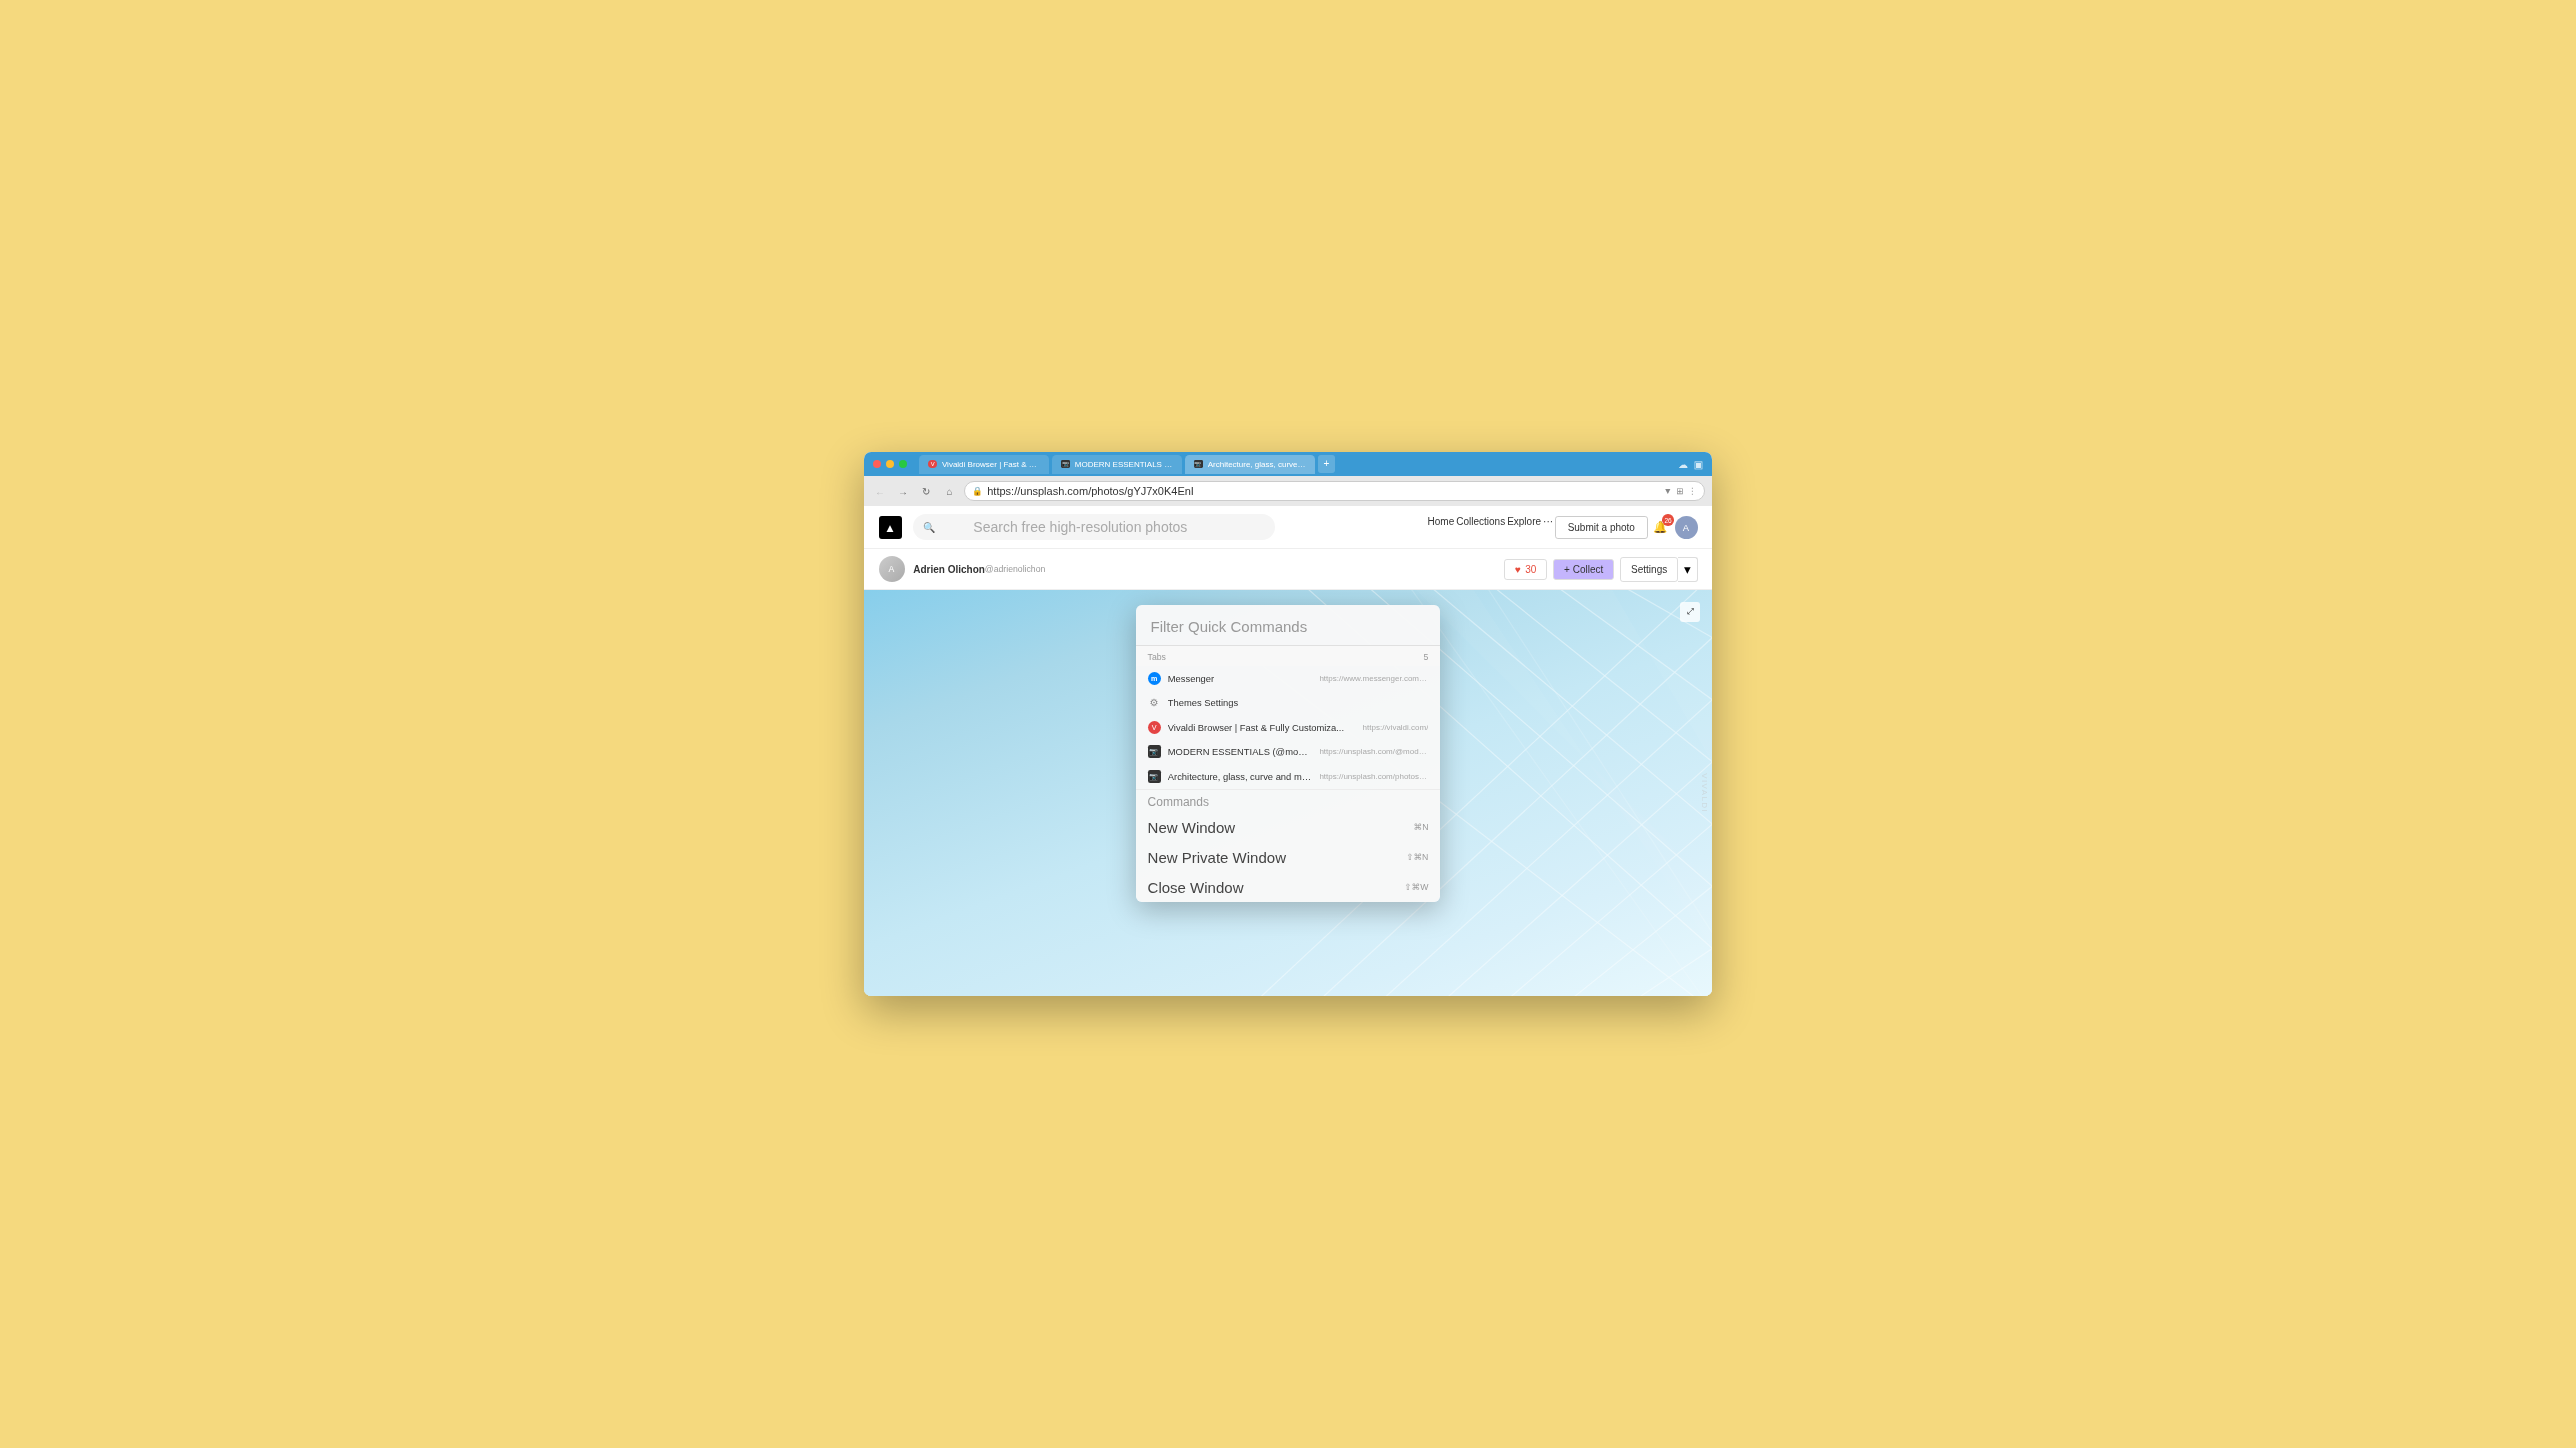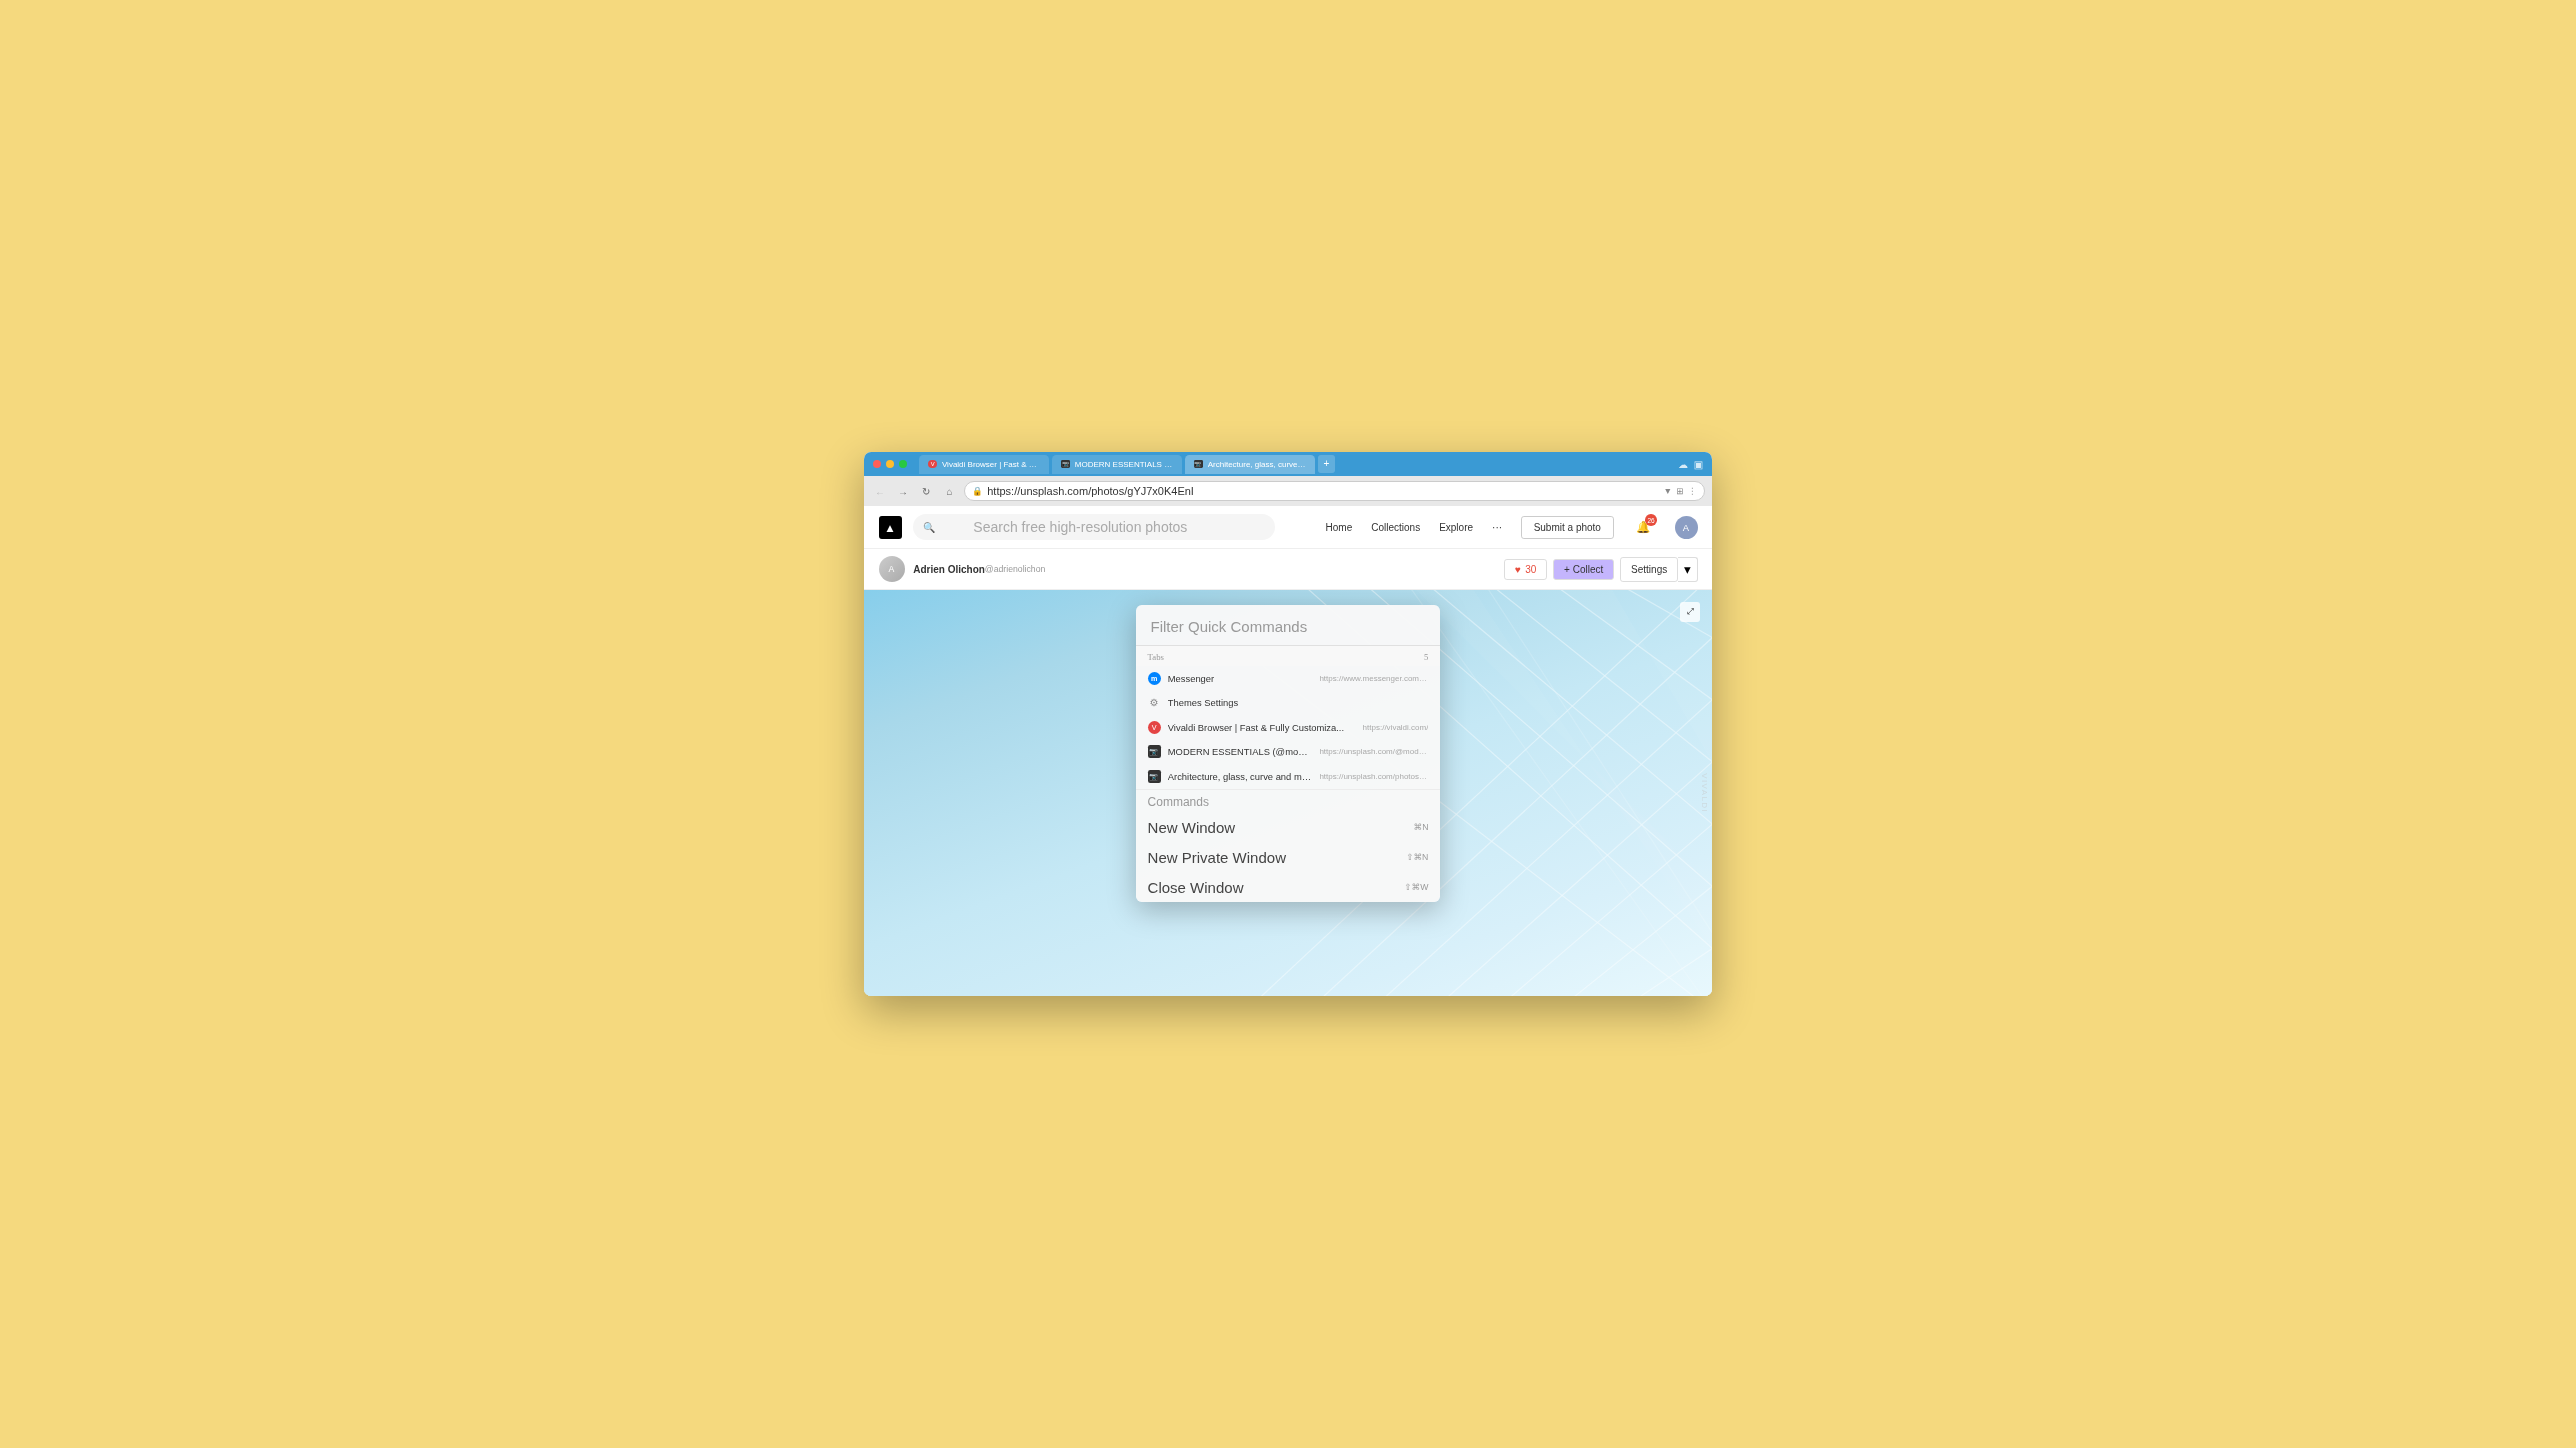--- a/index.html
+++ b/index.html
@@ -188,22 +188,22 @@
       color: #aaa;
       font-size: 10px;
     }
     .search-placeholder {
       color: #aaa;
       font-size: 14px;
       margin-left: 32px;
     }
     .nav-links {
       display: flex;
-      gap: 19px;
-      align-items: center;
+      gap: 2px;
+      align-items: flex-start;
       margin-left: auto;
     }
     .nav-link {
       font-size: 10px;
       color: #333;
       cursor: pointer;
     }
     .submit-btn {
       background: transparent;
       border: 0.7px solid #ccc;
@@ -365,21 +365,20 @@
       color: #999;
       font-weight: 300;
       border-bottom: 0.7px solid #e0e0e0;
     }
     .qc-section-header {
       display: flex;
       align-items: center;
       justify-content: space-between;
       padding: 5.8px 11.6px 4.3px;
       background: #f8f8f8;
-      font-family: Liberation Serif, serif;
     }
     .qc-section-label {
       font-size: 8.7px;
       color: #999;
       font-weight: 500;
     }
     .qc-section-count {
       font-size: 8.7px;
       color: #999;
     }

